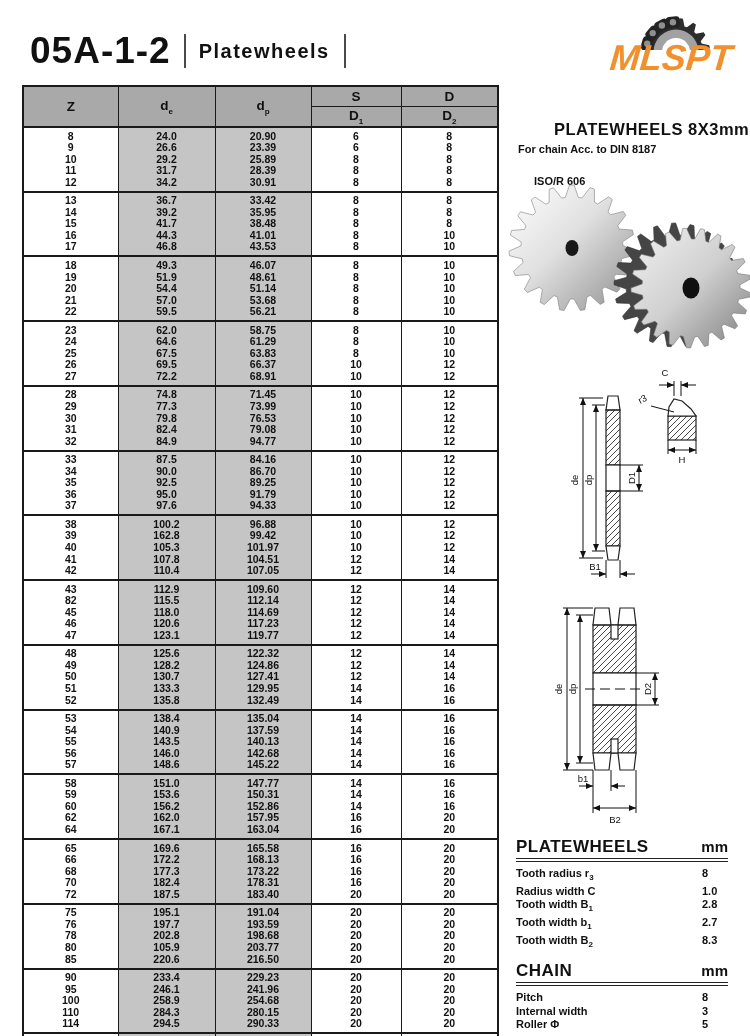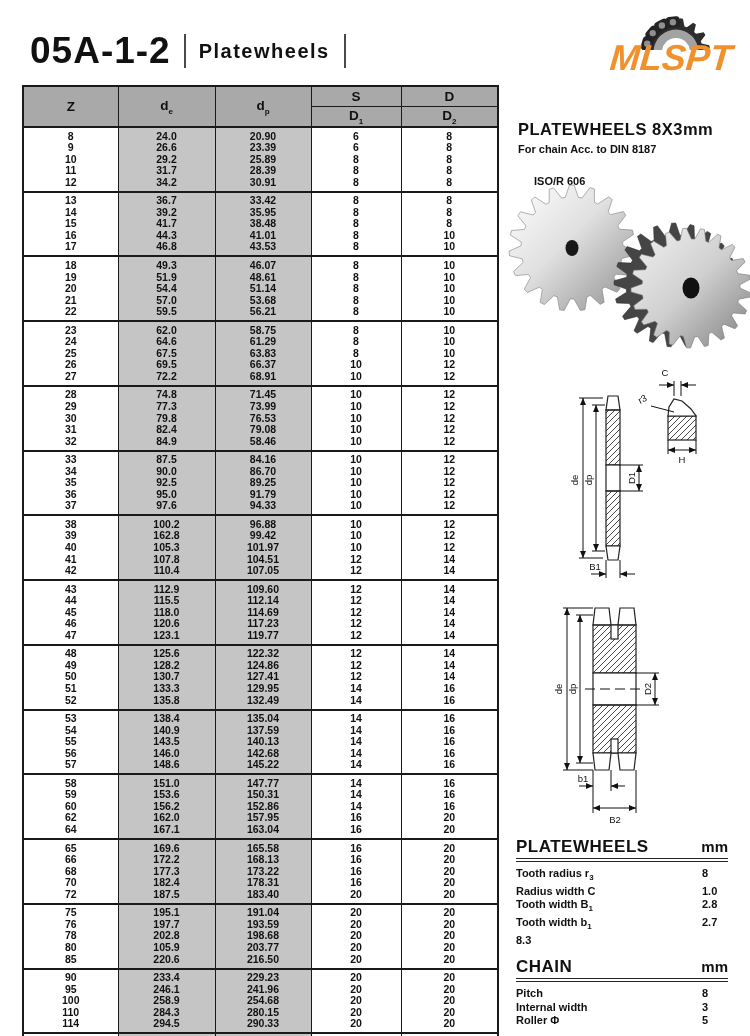--- a/index.html
+++ b/index.html
@@ -24,21 +24,21 @@
   th{background:#a9a9a9;font-size:13.5px;font-weight:bold;border:1.5px solid #1a1a1a;height:19px;padding:0;text-align:center;}
   td{border-left:1.5px solid #1a1a1a;border-right:1.5px solid #1a1a1a;
      text-align:center;font-size:10.5px;font-weight:bold;
      height:11.55px;line-height:11.55px;padding:0;}
   td.shade{background:#c5c5c5;}
   tr.g-first td{border-top:2px solid #1a1a1a;padding-top:2.5px;}
   tr.g-last td{padding-bottom:2.5px;}
   sub{font-size:8px;}
   
   .right-head{position:absolute;left:518px;top:120px;}
-  .rh-title{font-size:16.5px;font-weight:bold;letter-spacing:0.5px;}
+  .rh-title{font-size:16.5px;font-weight:bold;letter-spacing:0.5px;margin-left:36px;}
   .rh-sub{font-size:11px;font-weight:bold;margin-top:4px;}
   .rh-sub2{margin-top:20px;padding-left:16px;}
   .photos{position:absolute;left:505px;top:172px;}
   .drawing1{position:absolute;left:553px;top:358px;}
   .drawing2{position:absolute;left:543px;top:585px;}
   .dim{stroke:#111;stroke-width:1;fill:none;}
   .shape{stroke:#222;stroke-width:1.2;}
   .dlbl{font-size:9.5px;fill:#111;}
   
   .specs{position:absolute;left:516px;top:837px;width:212px;}
@@ -268,21 +268,21 @@
         <tr class="">
           <td>31</td>
           <td class="shade">82.4</td>
           <td class="shade">79.08</td>
           <td>10</td>
           <td>12</td>
         </tr>
         <tr class="g-last">
           <td>32</td>
           <td class="shade">84.9</td>
-          <td class="shade">58.46</td>
+          <td class="shade">94.77</td>
           <td>10</td>
           <td>12</td>
         </tr>
         <tr class="g-first">
           <td>33</td>
           <td class="shade">87.5</td>
           <td class="shade">84.16</td>
           <td>10</td>
           <td>12</td>
         </tr>
@@ -350,21 +350,21 @@
           <td>14</td>
         </tr>
         <tr class="g-first">
           <td>43</td>
           <td class="shade">112.9</td>
           <td class="shade">109.60</td>
           <td>12</td>
           <td>14</td>
         </tr>
         <tr class="">
-          <td>44</td>
+          <td>82</td>
           <td class="shade">115.5</td>
           <td class="shade">112.14</td>
           <td>12</td>
           <td>14</td>
         </tr>
         <tr class="">
           <td>45</td>
           <td class="shade">118.0</td>
           <td class="shade">114.69</td>
           <td>12</td>
@@ -751,20 +751,21 @@
       </div>
       <div class="spec-row">
         <span class="lbl">Tooth width B<sub>1</sub></span>
         <span class="val">2.8</span>
       </div>
       <div class="spec-row">
         <span class="lbl">Tooth width b<sub>1</sub></span>
         <span class="val">2.7</span>
       </div>
       <div class="spec-row">
+        <span class="lbl">Tooth width B<sub>2</sub></span>
         <span class="val">8.3</span>
       </div>
     </div>
 
   <div class="spec-head chain-head">
     <span class="ttl">CHAIN</span>
     <span class="unit">mm</span>
   </div>
   <div class="spec-rows">
       <div class="spec-row">

